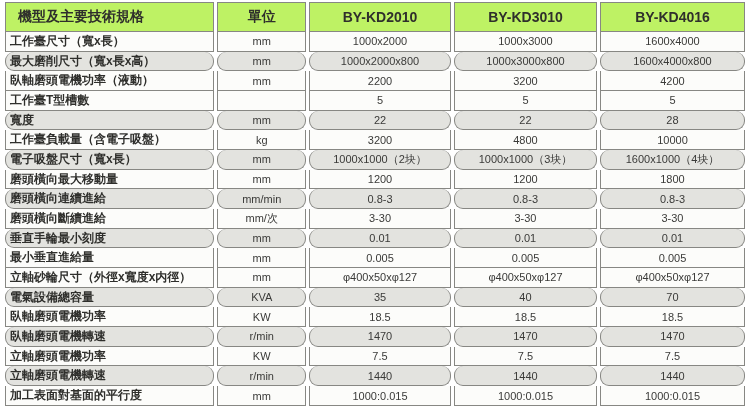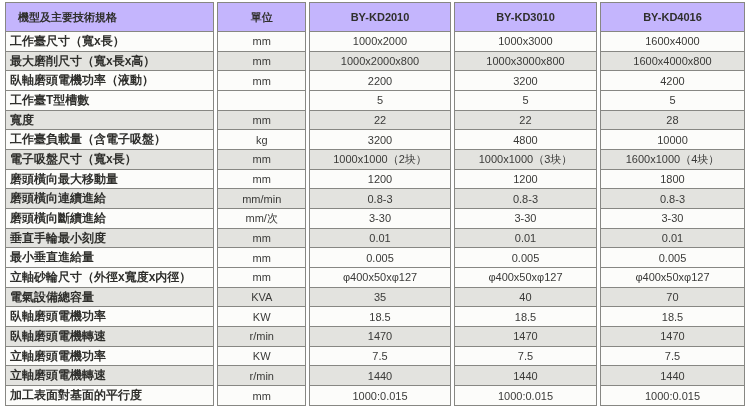--- a/index.html
+++ b/index.html
@@ -19,35 +19,35 @@
   col.c-m2{width:142px;}
   col.c-m3{width:144px;}
   th,td{
     border:1px solid #878783;
     padding:0 2px;
     overflow:hidden;white-space:nowrap;
     color:#333330;
   }
   thead th{
     height:28px;
-    background:#c4b5fd;
-    font-size:11px;font-weight:bold;
+    background:#bef264;
+    font-size:14px;font-weight:bold;
     text-align:center;
     color:#2f2f2c;
   }
   thead th.spec{text-align:left;padding-left:12px;}
   tbody td{
     height:13px;
     border-top:none;
     background:#fcfcfa;
     font-size:11px;
     text-align:center;
     color:#3a3a38;
   }
-  tbody tr.alt td{background:#e3e3df;}
+  tbody tr.alt td{background:#e3e3df;border-radius:9px;}
   tbody td.spec{
     text-align:left;padding-left:4px;
     font-size:12px;font-weight:bold;
     color:#2f2f2c;
   }
 </style>
 </head>
 <body>
 
 <table class="spec-table">

